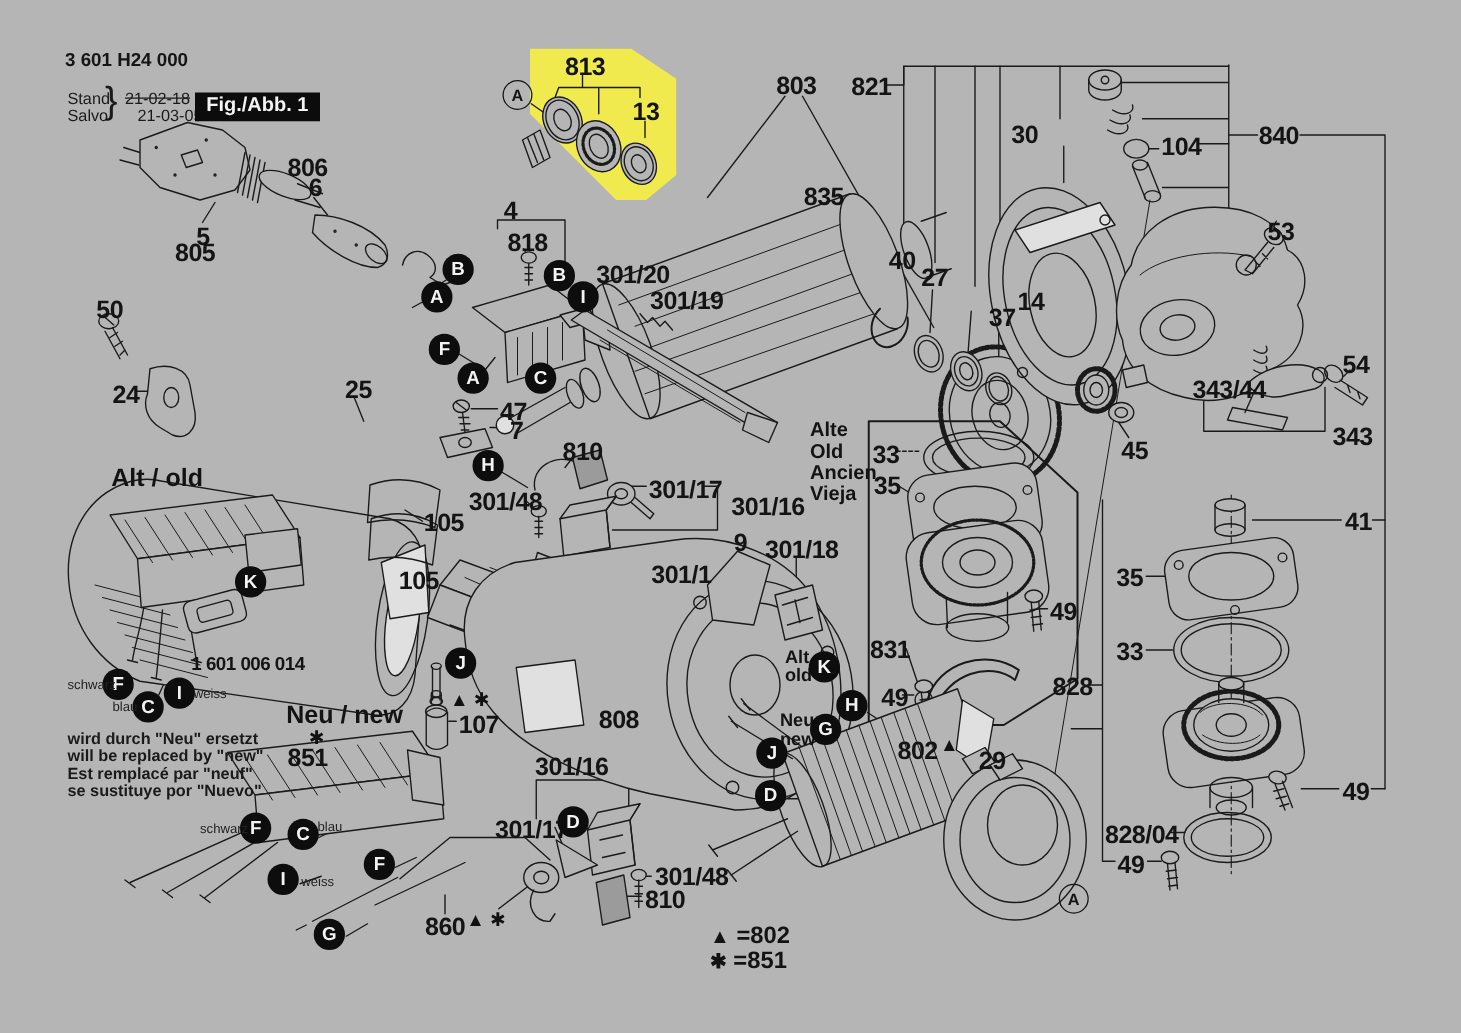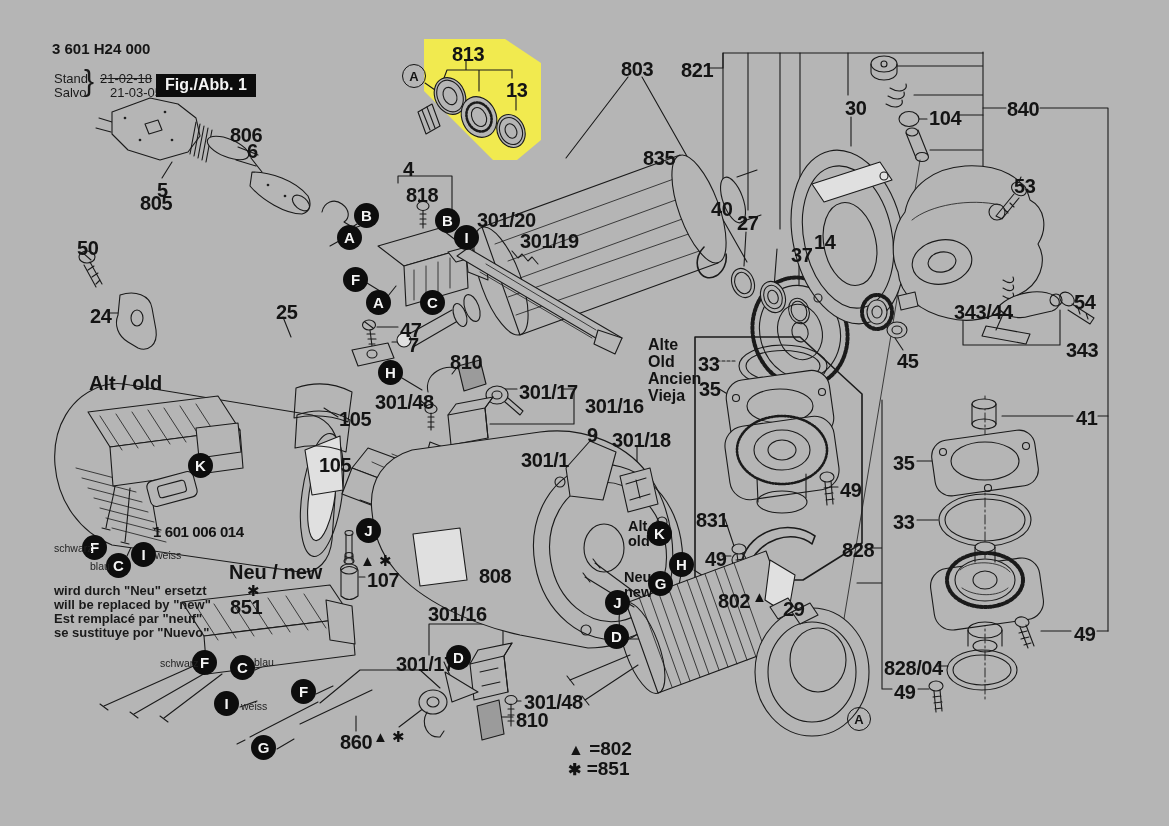--- a/index.html
+++ b/index.html
@@ -413,21 +413,21 @@
 <div class="blocksm" style="left:624px;top:570px;">
   <span style="display:block">Neu</span>
   <span style="display:block">new</span>
 </div>
 
 <div class="lbl" style="left:452px;top:44px;">813</div>
 <div class="lbl" style="left:506px;top:80px;">13</div>
 <div class="lbl" style="left:621px;top:59px;">803</div>
 <div class="lbl" style="left:643px;top:148px;">835</div>
 <div class="lbl" style="left:681px;top:60px;">821</div>
-<div class="lbl" style="left:845px;top:98px;">30</div>
+<div class="lbl" style="left:809px;top:98px;">30</div>
 <div class="lbl" style="left:929px;top:108px;">104</div>
 <div class="lbl" style="left:1007px;top:99px;">840</div>
 <div class="lbl" style="left:1014px;top:176px;">53</div>
 <div class="lbl" style="left:157px;top:180px;">5</div>
 <div class="lbl" style="left:140px;top:193px;">805</div>
 <div class="lbl" style="left:230px;top:125px;">806</div>
 <div class="lbl" style="left:247px;top:141px;">6</div>
 <div class="lbl" style="left:403px;top:159px;">4</div>
 <div class="lbl" style="left:406px;top:185px;">818</div>
 <div class="lbl" style="left:477px;top:210px;">301/20</div>
@@ -446,21 +446,21 @@
 <div class="lbl" style="left:519px;top:382px;">301/17</div>
 <div class="lbl" style="left:585px;top:396px;">301/16</div>
 <div class="lbl" style="left:698px;top:354px;">33</div>
 <div class="lbl" style="left:699px;top:379px;">35</div>
 <div class="lbl" style="left:339px;top:409px;">105</div>
 <div class="lbl" style="left:319px;top:455px;">105</div>
 <div class="lbl" style="left:521px;top:450px;">301/1</div>
 <div class="lbl" style="left:587px;top:425px;">9</div>
 <div class="lbl" style="left:612px;top:430px;">301/18</div>
 <div class="lbl" style="left:954px;top:302px;">343/44</div>
-<div class="lbl" style="left:1074px;top:292px;text-align:right;">54</div>
+<div class="lbl" style="left:1074px;top:282px;text-align:right;">54</div>
 <div class="lbl" style="left:1066px;top:340px;">343</div>
 <div class="lbl" style="left:897px;top:351px;">45</div>
 <div class="lbl" style="left:1076px;top:408px;">41</div>
 <div class="lbl" style="left:893px;top:453px;">35</div>
 <div class="lbl" style="left:893px;top:512px;">33</div>
 <div class="lbl" style="left:840px;top:480px;">49</div>
 <div class="lbl" style="left:696px;top:510px;">831</div>
 <div class="lbl" style="left:705px;top:549px;">49</div>
 <div class="lbl" style="left:842px;top:540px;">828</div>
 <div class="lbl" style="left:884px;top:658px;">828/04</div>

